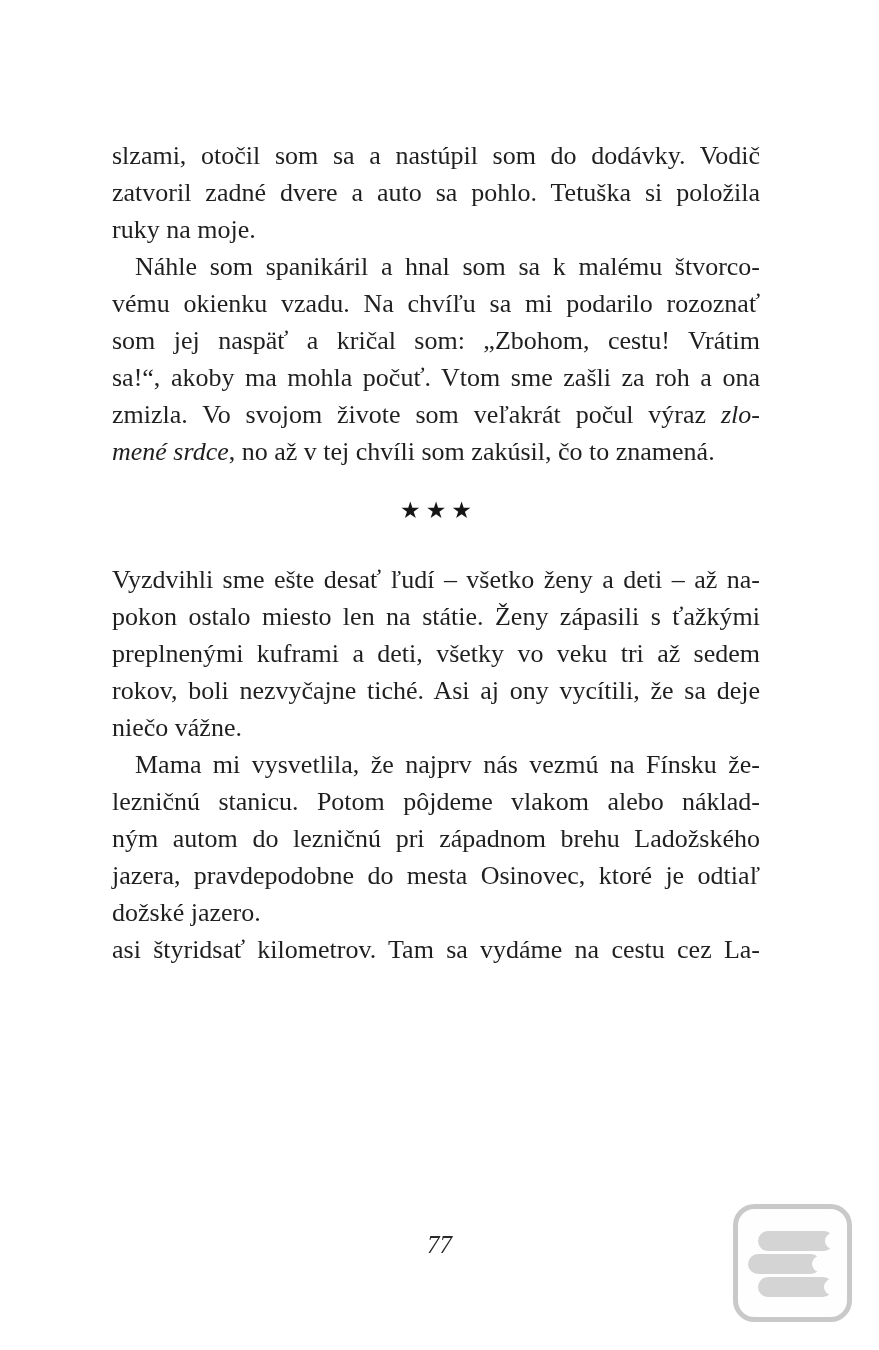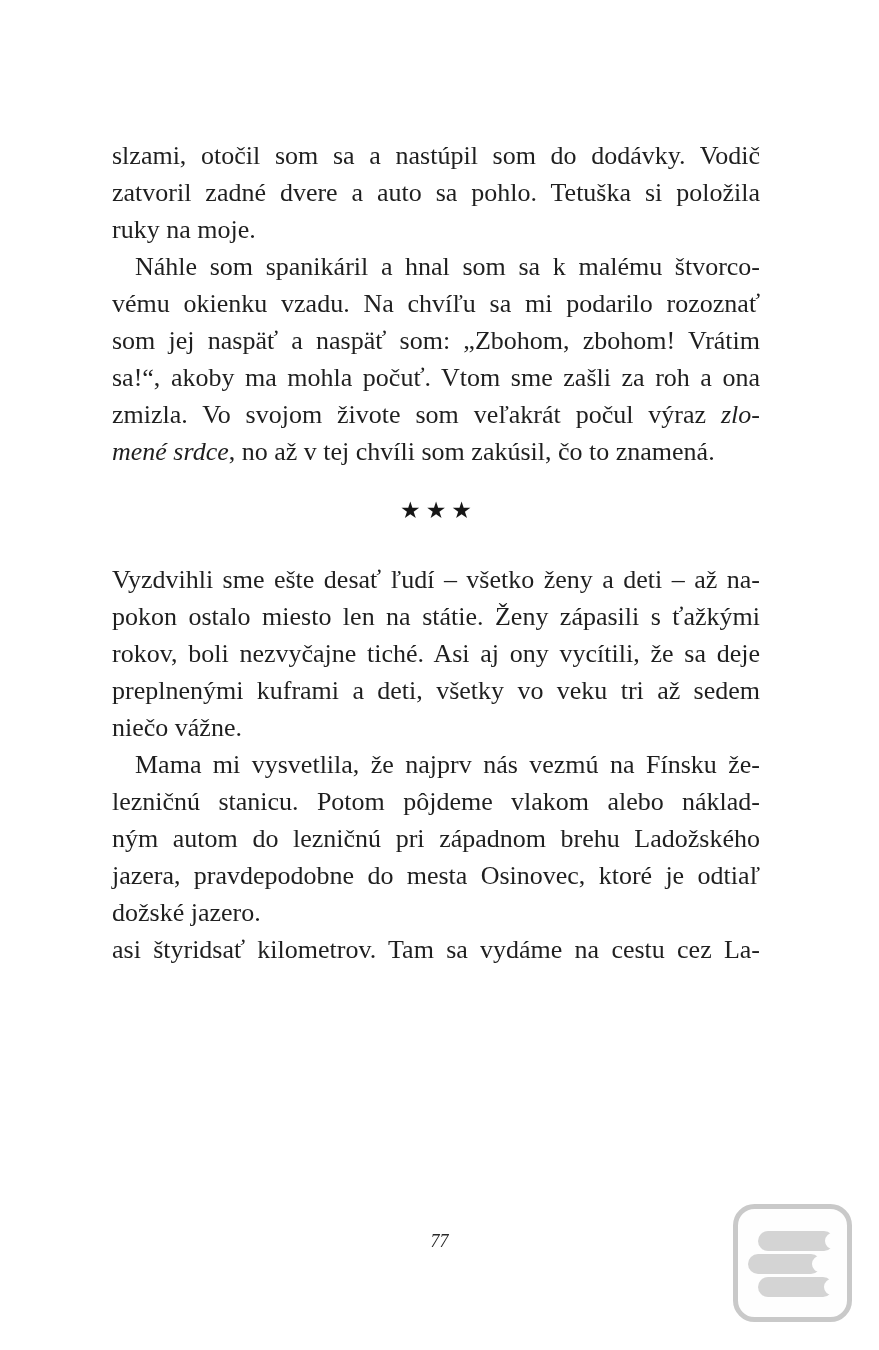--- a/index.html
+++ b/index.html
@@ -28,53 +28,53 @@
     letter-spacing: 5px;
     padding-left: 5px; 
     margin-top: 22px; margin-bottom: 32px;
     color: #161616;
   }
   .page-number {
     position: absolute;
     left: 0; top: 1231px; width: 879px;
     text-align: center;
     font-style: italic;
-    font-size: 18px;
+    font-size: 25px;
     color: #2a2a2a;
   }
   .watermark { position: absolute; left: 733px; top: 1204px; width: 119px; height: 118px; }
 </style>
 </head>
 <body>
 
 <div class="page">
 
   <main class="text-block">
     <div>
         <div class="para">
           <div class="line"><span>slzami, otočil som sa a nastúpil som do dodávky. Vodič</span></div>
           <div class="line"><span>zatvoril zadné dvere a auto sa pohlo. Tetuška si položila</span></div>
           <div class="line last"><span>ruky na moje.</span></div>
         </div>
         <div class="para indent">
           <div class="line"><span>Náhle som spanikáril a hnal som sa k malému štvorco-</span></div>
           <div class="line"><span>vému okienku vzadu. Na chvíľu sa mi podarilo rozoznať</span></div>
-          <div class="line"><span>som jej naspäť a naspäť som: „Zbohom, zbohom! Vrátim</span></div>
+          <div class="line"><span>som jej naspäť a kričal som: „Zbohom, cestu! Vrátim</span></div>
           <div class="line"><span>sa!“, akoby ma mohla počuť. Vtom sme zašli za roh a ona</span></div>
           <div class="line"><span>zmizla. Vo svojom živote som veľakrát počul výraz </span><span class="em">zlo-</span></div>
           <div class="line last"><span class="em">mené srdce</span><span>, no až v tej chvíli som zakúsil, čo to znamená.</span></div>
         </div>
       </div>
     <div class="separator">★★★</div>
     <div>
         <div class="para">
           <div class="line"><span>Vyzdvihli sme ešte desať ľudí – všetko ženy a deti – až na-</span></div>
           <div class="line"><span>pokon ostalo miesto len na státie. Ženy zápasili s ťažkými</span></div>
+          <div class="line"><span>preplnenými kuframi a deti, všetky vo veku tri až sedem</span></div>
           <div class="line"><span>rokov, boli nezvyčajne tiché. Asi aj ony vycítili, že sa deje</span></div>
-          <div class="line"><span>preplnenými kuframi a deti, všetky vo veku tri až sedem</span></div>
           <div class="line last"><span>niečo vážne.</span></div>
         </div>
         <div class="para indent">
           <div class="line"><span>Mama mi vysvetlila, že najprv nás vezmú na Fínsku že-</span></div>
           <div class="line"><span>lezničnú stanicu. Potom pôjdeme vlakom alebo náklad-</span></div>
           <div class="line"><span>ným autom do lezničnú pri západnom brehu Ladožského</span></div>
           <div class="line"><span>jazera, pravdepodobne do mesta Osinovec, ktoré je odtiaľ</span></div>
           <div class="line last"><span>dožské jazero.</span></div>
           <div class="line"><span>asi štyridsať kilometrov. Tam sa vydáme na cestu cez La-</span></div>
         </div>

